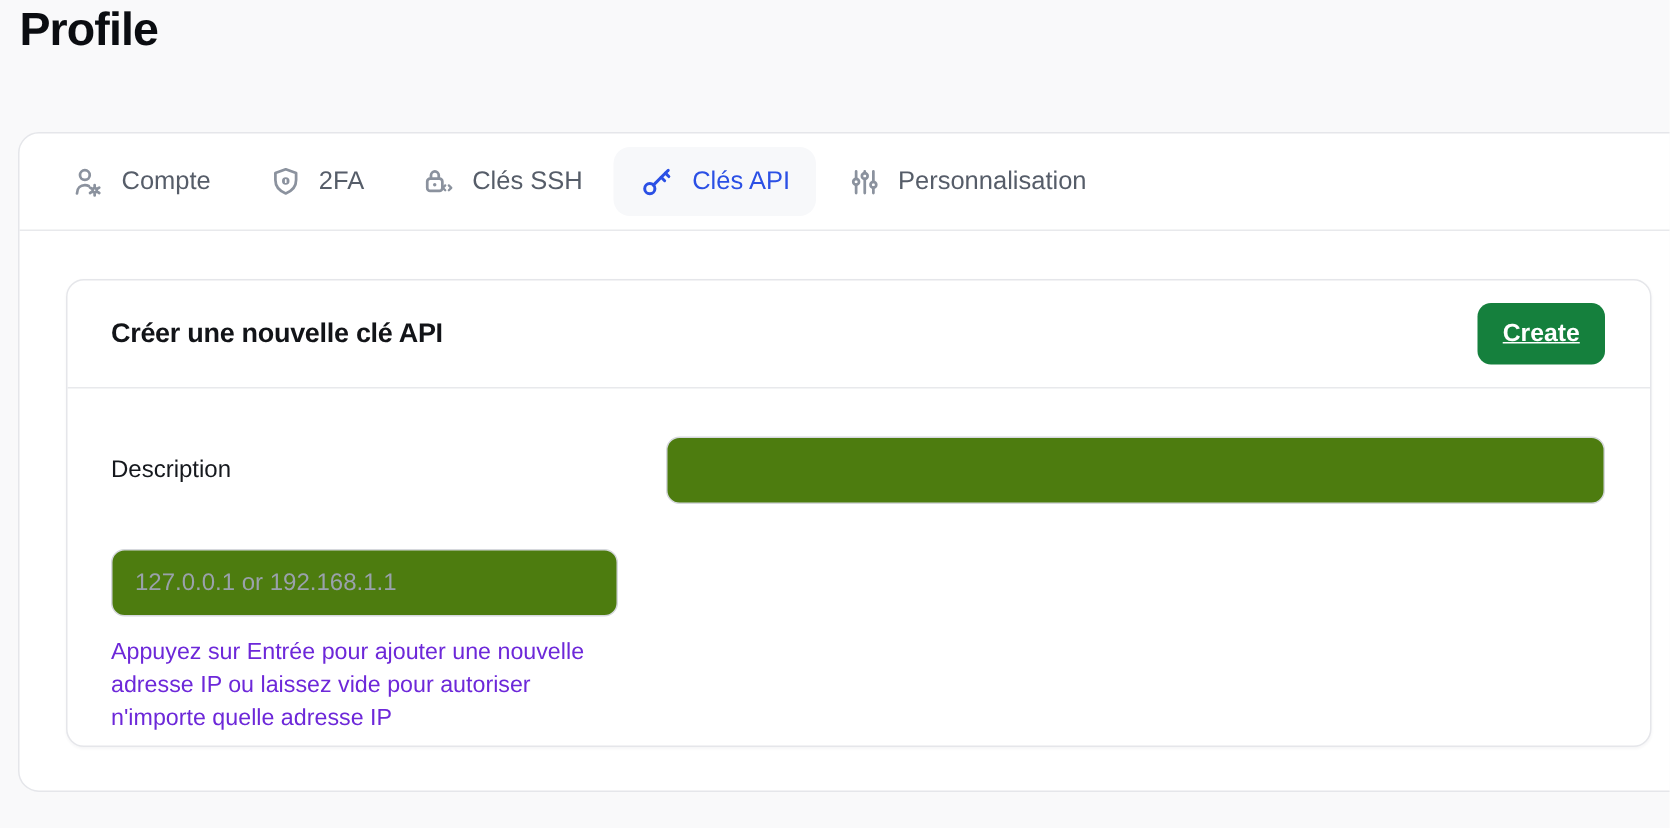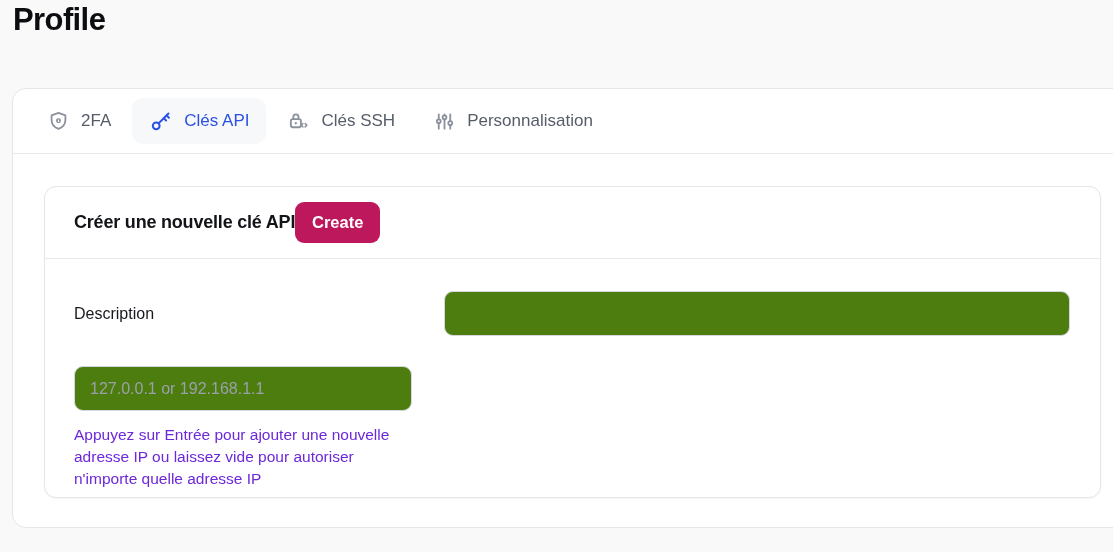--- a/index.html
+++ b/index.html
@@ -69,41 +69,43 @@
     background: #fff;
     border: 1px solid #e5e6ea;
     border-radius: 12px;
     box-sizing: border-box;
     box-shadow: 0 1px 2px rgba(16,24,40,0.04);
   }
   .card-header {
     height: 71px;
     display: flex;
     align-items: center;
+    justify-content: space-between;
     padding: 0 30px 0 29px;
     border-bottom: 1px solid #e8e9ec;
   }
   .card-title {
     font-size: 18px;
     font-weight: 700;
     color: #121418;
     letter-spacing: -0.2px;
   }
   .create-btn {
     min-width: 85px;
     height: 41px;
     border: none;
     border-radius: 9px;
-    background: #be185d;
+    background: #15803d;
     color: #ffffff;
     font-family: "Liberation Sans", sans-serif;
     font-size: 16.5px;
     font-weight: 600;
     cursor: pointer;
     padding: 0 16px;
+    text-decoration: underline;
   }
 
   .card-body { padding: 32px 30px 0 29px; }
   .form-row {
     display: grid;
     grid-template-columns: 338px 1fr;
     align-items: start;
     margin-bottom: 30px;
     gap: 32px;
   }
@@ -138,54 +140,65 @@
 </head>
 <body>
 
 <div class="stage">
 
   <div class="page-title">Profile</div>
 
   <div class="panel">
     <div class="tabbar">
 
+      <div class="tab">
+        <span class="ticon">
+          <svg width="23" height="23" viewBox="0 0 24 24" fill="none" stroke="currentColor" stroke-width="1.9" stroke-linecap="round" stroke-linejoin="round">
+            <circle cx="10" cy="7" r="3.4"></circle>
+            <path d="M4.5 19.8c0-3.8 2.6-5.8 5.5-5.8 1 0 1.9.2 2.7.6"></path>
+            <circle cx="16.8" cy="17.6" r="1.5"></circle>
+            <path d="M16.8 14.9v-0.9 M16.8 20.3v0.9 M19.2 16.2l.8-.45 M13.6 19.45l.8-.45 M19.2 19l.8.45 M13.6 15.75l.8.45"></path>
+          </svg>
+        </span>
+        <span>Compte</span>
+      </div>
 
       <div class="tab">
         <span class="ticon">
           <svg width="23" height="23" viewBox="0 0 24 24" fill="none" stroke="currentColor" stroke-width="1.9" stroke-linecap="round" stroke-linejoin="round">
             <path d="M12 3l7.2 2.6v4.9c0 4.6-3 7.7-7.2 9.3-4.2-1.6-7.2-4.7-7.2-9.3V5.6z"></path>
             <circle cx="12" cy="11.2" r="2.6" fill="currentColor" stroke="none"></circle>
             <path d="M12 10.4v1.6" stroke="#ffffff" stroke-width="1.2"></path>
           </svg>
         </span>
         <span>2FA</span>
+      </div>
+
+      <div class="tab">
+        <span class="ticon">
+          <svg width="23" height="23" viewBox="0 0 24 24" fill="none" stroke="currentColor" stroke-width="1.9" stroke-linecap="round" stroke-linejoin="round">
+            <rect x="4" y="9.5" width="10.5" height="8.5" rx="2"></rect>
+            <path d="M6.6 9.5V7.2a2.7 2.7 0 015.4 0v2.3"></path>
+            <circle cx="9.2" cy="13.8" r="1.2" fill="currentColor" stroke="none"></circle>
+            <path d="M16.5 14.2l-1.7 1.7 1.7 1.7 M19 14.2l1.7 1.7L19 17.6" stroke-width="1.6"></path>
+          </svg>
+        </span>
+        <span>Clés SSH</span>
       </div>
 
       <div class="tab active">
         <span class="ticon">
           <svg width="24" height="24" viewBox="0 0 24 24" fill="none" stroke="currentColor" stroke-width="2" stroke-linecap="round" stroke-linejoin="round">
             <circle cx="7.2" cy="16.8" r="3.4"></circle>
             <path d="M9.6 14.4L19.5 4.5"></path>
             <path d="M14.8 9.2l2.3 2.3"></path>
             <path d="M17.6 6.4l2.3 2.3"></path>
           </svg>
         </span>
         <span>Clés API</span>
-      </div>
-
-      <div class="tab">
-        <span class="ticon">
-          <svg width="23" height="23" viewBox="0 0 24 24" fill="none" stroke="currentColor" stroke-width="1.9" stroke-linecap="round" stroke-linejoin="round">
-            <rect x="4" y="9.5" width="10.5" height="8.5" rx="2"></rect>
-            <path d="M6.6 9.5V7.2a2.7 2.7 0 015.4 0v2.3"></path>
-            <circle cx="9.2" cy="13.8" r="1.2" fill="currentColor" stroke="none"></circle>
-            <path d="M16.5 14.2l-1.7 1.7 1.7 1.7 M19 14.2l1.7 1.7L19 17.6" stroke-width="1.6"></path>
-          </svg>
-        </span>
-        <span>Clés SSH</span>
       </div>
 
 
       <div class="tab">
         <span class="ticon">
           <svg width="23" height="23" viewBox="0 0 24 24" fill="none" stroke="currentColor" stroke-width="1.9" stroke-linecap="round" stroke-linejoin="round">
             <path d="M6 4.5v5.2 M6 13.7v5.8"></path>
               <circle cx="6" cy="11.7" r="2"></circle>
             <path d="M12 4.5v1.2 M12 9.7v9.8"></path>
               <circle cx="12" cy="7.7" r="2"></circle>

